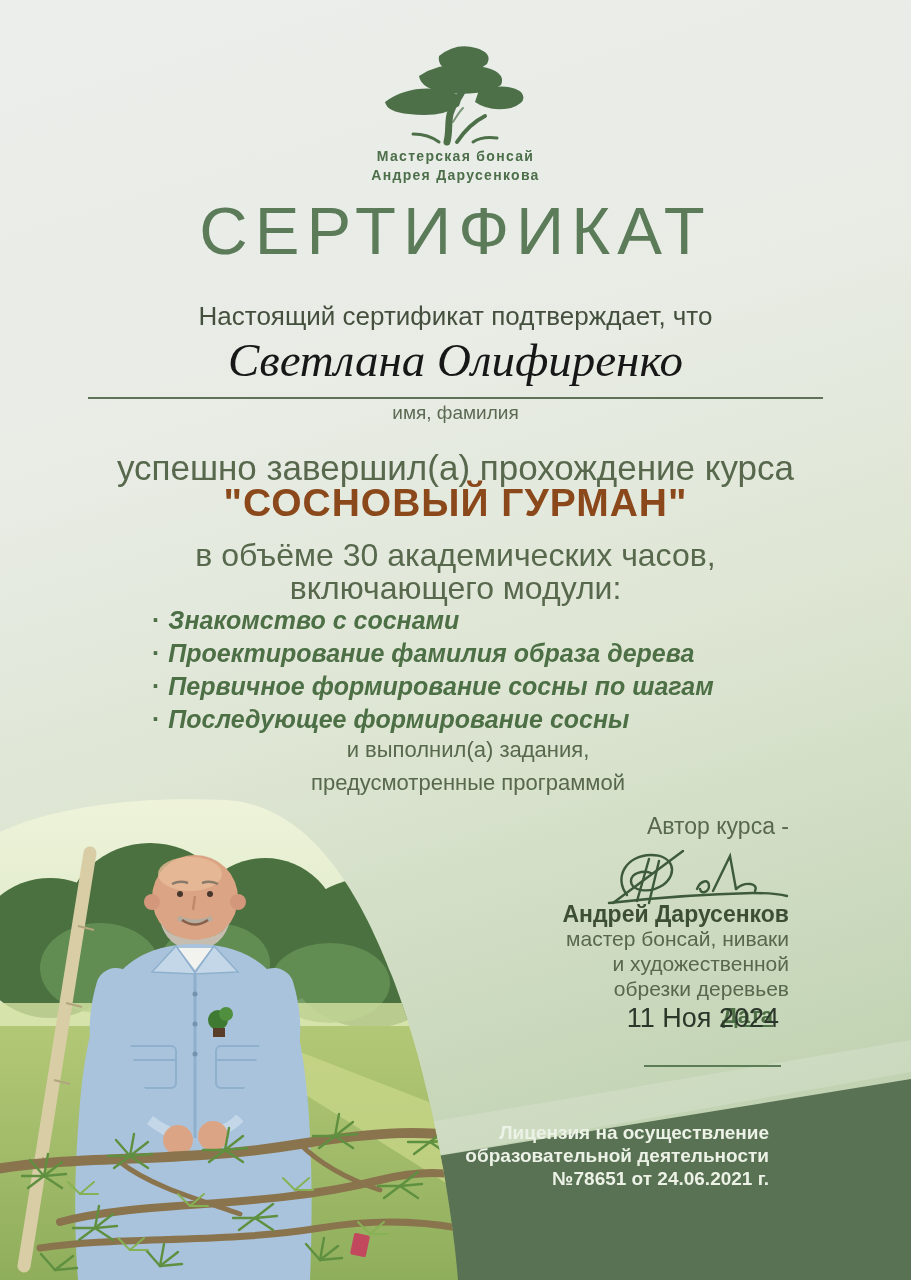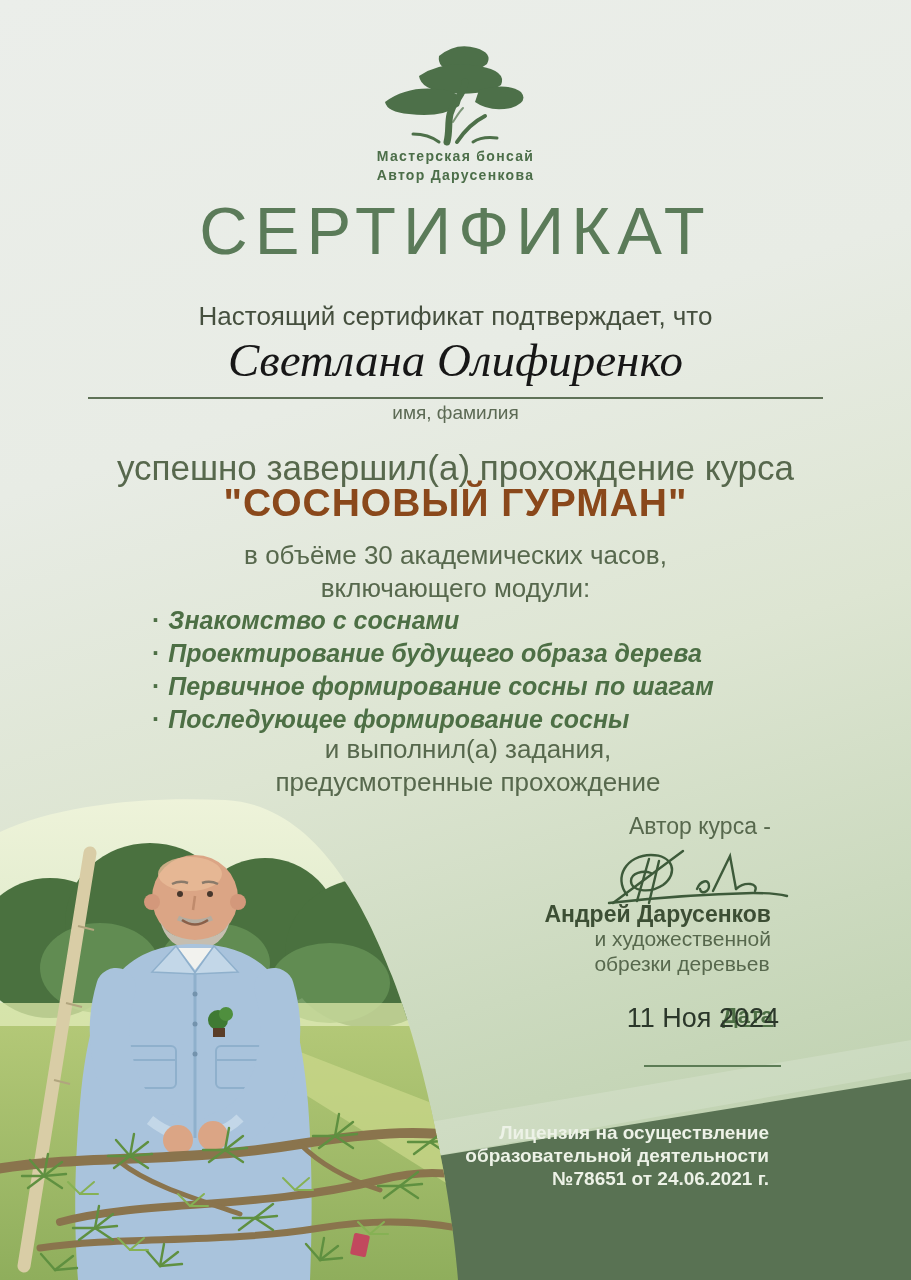--- a/index.html
+++ b/index.html
@@ -3,34 +3,34 @@
 <meta charset="utf-8">
 <style>
   html,body{margin:0;padding:0;}
   body{width:911px;height:1280px;font-family:"Liberation Sans",sans-serif;}
   .page{
     position:relative;width:911px;height:1280px;overflow:hidden;
     background:linear-gradient(163deg,#ebeeea 0%,#e8ece5 32%,#dde5d2 55%,#ccdabf 74%,#c0d2b1 88%,#bacda9 100%);
   }
   .abs{position:absolute;}
   .center{left:0;right:0;text-align:center;}
-  .rightcol{right:140px;}
+  .rightcol{right:122px;text-align:right;}
 
   .studio-name{top:147px;font-size:14px;line-height:19px;letter-spacing:1.3px;color:#4c6e49;font-weight:bold;}
   .cert-title{top:192px;font-size:67px;font-weight:400;letter-spacing:7px;color:#5b7b59;}
   .statement{top:301px;font-size:26px;color:#454f3e;}
   .recipient-name{top:333px;font-size:47px;font-family:Liberation Serif, serif;font-style:italic;color:#171717;}
   .name-underline{top:397px;left:88px;right:88px;height:0;border-top:2px solid #5f7257;}
   .name-caption{top:402px;font-size:19px;color:#5c6a54;}
   .course-intro{top:448px;font-size:35px;color:#57684d;}
   .course-title{top:481px;font-size:39px;font-weight:bold;letter-spacing:1px;color:#8a481b;}
-  .course-volume{top:539px;font-size:26px;line-height:33px;color:#57684d;}
+  .course-volume{top:539px;font-size:32px;line-height:33px;color:#57684d;}
   .modules{top:604px;left:152px;font-size:25px;line-height:33px;color:#4d6f45;font-style:italic;font-weight:bold;}
   .modules .bullet{font-style:normal;margin-right:8px;}
-  .completion{top:733px;font-size:26px;line-height:33px;color:#57684d;margin-left:25px;}
+  .completion{top:733px;font-size:22px;line-height:33px;color:#57684d;margin-left:25px;}
   .author-label{top:813px;font-size:23px;color:#57684d;}
   .signature-wrap{top:843px;right:118px;width:190px;height:72px;}
   .author-name{top:901px;font-size:23px;font-weight:bold;color:#3c4e34;}
   .author-title{top:926px;font-size:21px;line-height:25px;color:#57684d;}
   .date-label{top:1003px;font-size:22px;font-weight:bold;color:#4d6f45;right:138px;text-decoration:underline;}
   .date-value{top:1003px;font-size:27px;color:#2b372a;right:132px;}
   .date-underline{top:1065px;right:130px;width:137px;height:0;border-top:2px solid #5c7c55;}
   .license{top:1121px;right:142px;font-size:19px;line-height:23px;color:#edf2e7;font-weight:bold;text-align:right;z-index:4;}
   .band-svg{left:0;top:0;width:911px;height:1280px;z-index:2;}
   .logo-svg{top:38px;left:50%;transform:translateX(-50%);width:190px;height:108px;}
@@ -57,65 +57,66 @@
     <g stroke="#4d7049" fill="none" stroke-linecap="round">
       <path d="M86,104 C90,88 84,78 96,62 C100,56 104,50 104,44" stroke-width="7"></path>
       <path d="M96,104 C104,92 112,84 124,78" stroke-width="4"></path>
       <path d="M78,104 C70,98 60,96 52,96" stroke-width="3"></path>
       <path d="M112,104 C118,100 128,99 136,100" stroke-width="3"></path>
       <path d="M92,84 C96,78 98,74 102,70" stroke-width="2" opacity="0.7"></path>
     </g>
   </svg>
   <div class="abs center txt studio-name">
     <div>Мастерская бонсай</div>
-    <div>Автор Дарусенкова</div>
+    <div>Андрея Дарусенкова</div>
   </div>
 
   <div class="abs center txt cert-title">СЕРТИФИКАТ</div>
 
   <div class="abs center txt statement">Настоящий сертификат подтверждает, что</div>
 
   <div class="abs center txt recipient-name">Светлана Олифиренко</div>
   <div class="abs txt name-underline"></div>
   <div class="abs center txt name-caption">имя, фамилия</div>
 
   <div class="abs center txt course-intro">успешно завершил(а) прохождение курса</div>
   <div class="abs center txt course-title">"СОСНОВЫЙ ГУРМАН"</div>
   <div class="abs center txt course-volume">
     <div>в объёме 30 академических часов,</div>
     <div>включающего модули:</div>
   </div>
 
   <div class="abs txt modules">
     <div><span class="bullet">·</span><span>Знакомство с соснами</span></div>
-    <div><span class="bullet">·</span><span>Проектирование будущего образа дерева</span></div>
+    <div><span class="bullet">·</span><span>Проектирование фамилия образа дерева</span></div>
     <div><span class="bullet">·</span><span>Первичное формирование сосны по шагам</span></div>
     <div><span class="bullet">·</span><span>Последующее формирование сосны</span></div>
   </div>
 
   <div class="abs center txt completion">
     <div>и выполнил(а) задания,</div>
-    <div>предусмотренные прохождение</div>
+    <div>предусмотренные программой</div>
   </div>
 
   <div class="abs txt rightcol author-label">Автор курса -</div>
   <svg class="abs txt signature-wrap" viewBox="0 0 190 72" aria-hidden="true">
     <g stroke="#3d5a3a" stroke-width="2.4" fill="none" stroke-linecap="round">
       <path d="M24,52 C10,34 24,12 48,12 C70,12 76,30 60,42 C46,51 28,48 28,38 C28,30 40,27 48,30"></path>
       <path d="M10,60 L80,8"></path>
       <path d="M46,16 L34,58"></path>
       <path d="M56,18 L46,60"></path>
       <path d="M94,46 C97,38 106,35 106,43 C106,49 98,52 97,46"></path>
       <path d="M110,48 L127,13 L133,46"></path>
       <path d="M6,60 C50,55 100,51 150,50 C165,50 176,51 184,53"></path>
       <path d="M133,46 C142,38 156,40 152,48"></path>
     </g>
   </svg>
   <div class="abs txt rightcol author-name">Андрей Дарусенков</div>
   <div class="abs txt rightcol author-title">
+    <div>мастер бонсай, ниваки</div>
     <div>и художественной</div>
     <div>обрезки деревьев</div>
   </div>
 
   <div class="abs txt date-label">Дата</div>
   <div class="abs txt date-value">11 Ноя 2024</div>
   <div class="abs txt date-underline"></div>
 
   <div class="abs license">
     <div>Лицензия на осуществление</div>

